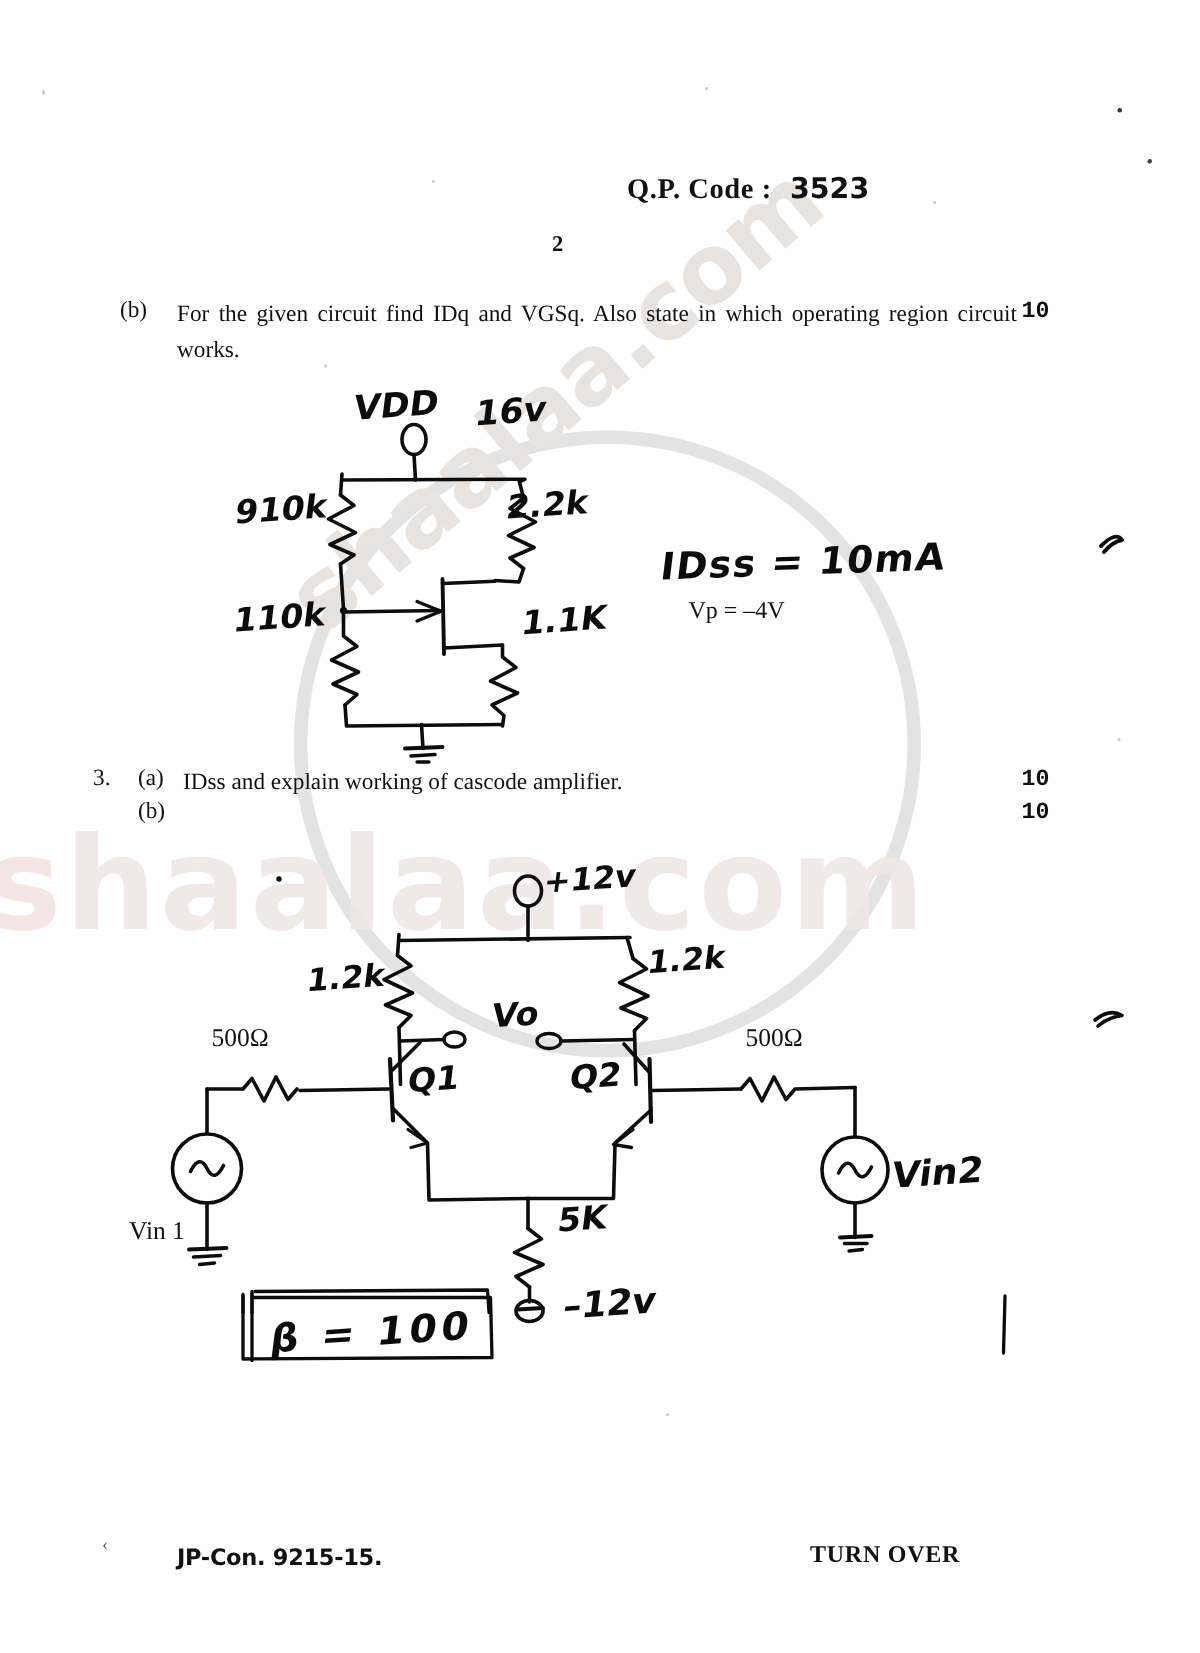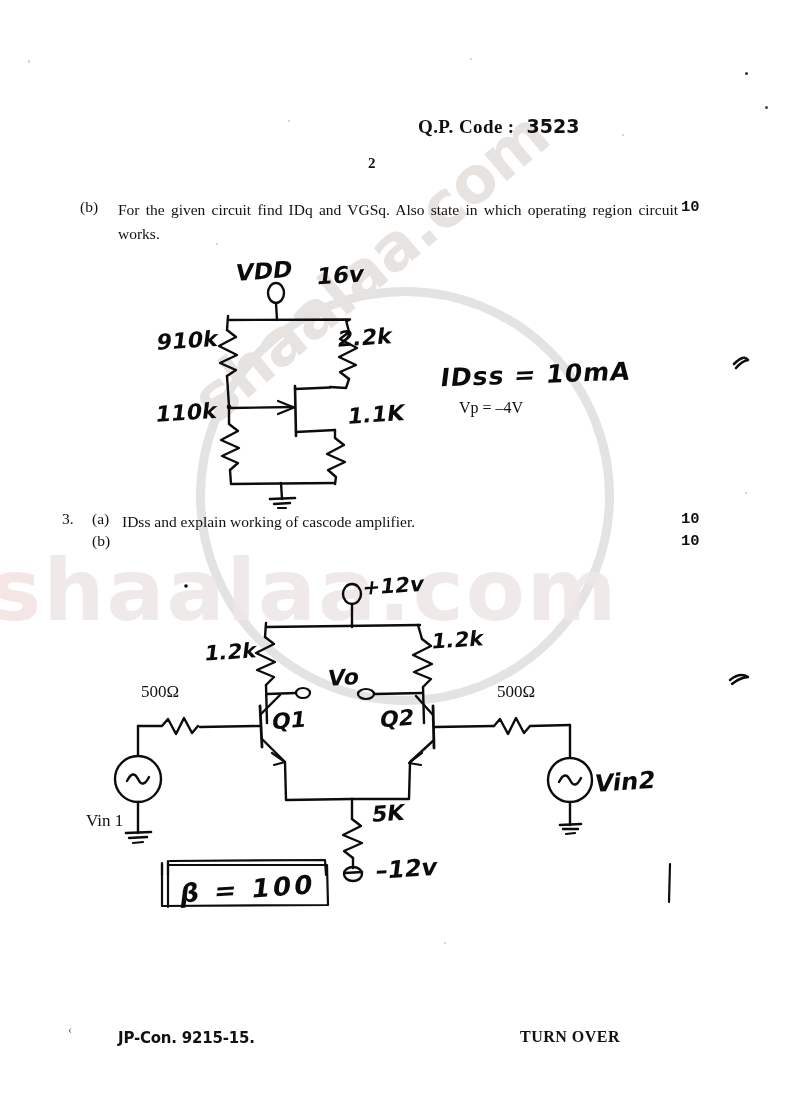--- a/index.html
+++ b/index.html
@@ -84,21 +84,21 @@
   .q3b-text{left:122px; top:532px;width:545px;}
   .q3b-marks{left:681px; top:532px;}
 
   
   .jpcon{
     position:absolute; left:118px; top:1029px;
     font-family:"DejaVu Sans", sans-serif;
     font-size:15px; font-weight:700; letter-spacing:-.2px;
   }
   .turnover{
-    position:absolute; left:520px; top:1028px;
+    position:absolute; left:540px; top:1028px;
     font-family:"Liberation Serif", serif;
     font-size:16px; font-weight:700; letter-spacing:.5px;
   }
   .visit{
     position:absolute; left:18px; top:1064px;
     font-family:"DejaVu Sans", sans-serif;
     font-size:17px; color:#1a1a1a;
   }
   .tick-left{
     position:absolute;left:68px;top:1022px;

